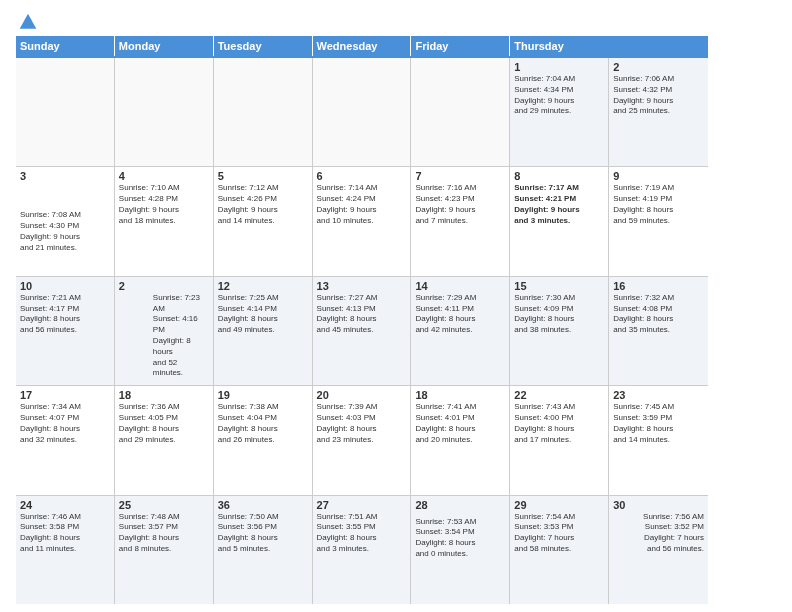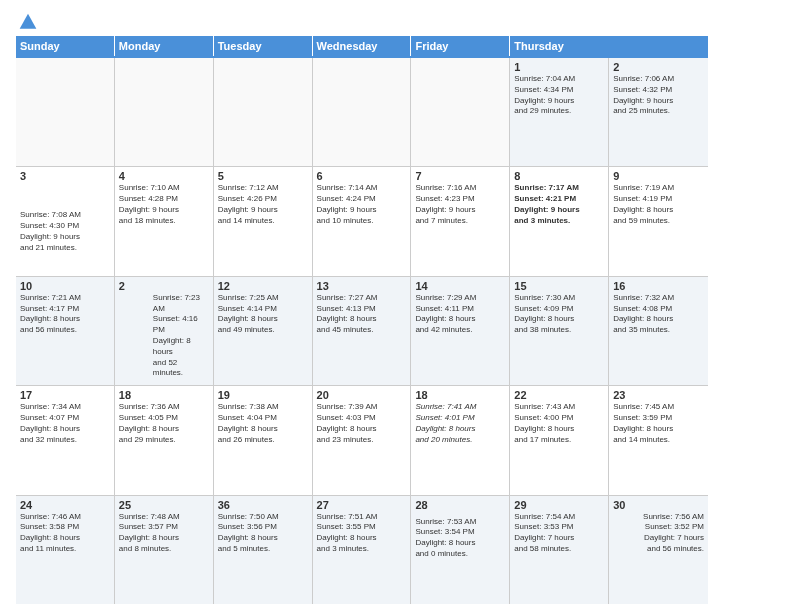--- a/index.html
+++ b/index.html
@@ -292,21 +292,21 @@
           </div>
           <div class="cal-cell">
             <span class="day-num">20</span>
             <div class="cell-text" style="white-space: pre-line;">Sunrise: 7:39 AM
 Sunset: 4:03 PM
 Daylight: 8 hours
 and 23 minutes.</div>
           </div>
           <div class="cal-cell">
             <span class="day-num">18</span>
-            <div class="cell-text" style="white-space: pre-line; font-style: italic;">Sunrise: 7:41 AM
+            <div class="cell-text" style="white-space: pre-line;">Sunrise: 7:41 AM
 Sunset: 4:01 PM
 Daylight: 8 hours
 and 20 minutes.</div>
           </div>
           <div class="cal-cell">
             <span class="day-num">22</span>
             <div class="cell-text" style="white-space: pre-line;">Sunrise: 7:43 AM
 Sunset: 4:00 PM
 Daylight: 8 hours
 and 17 minutes.</div>

